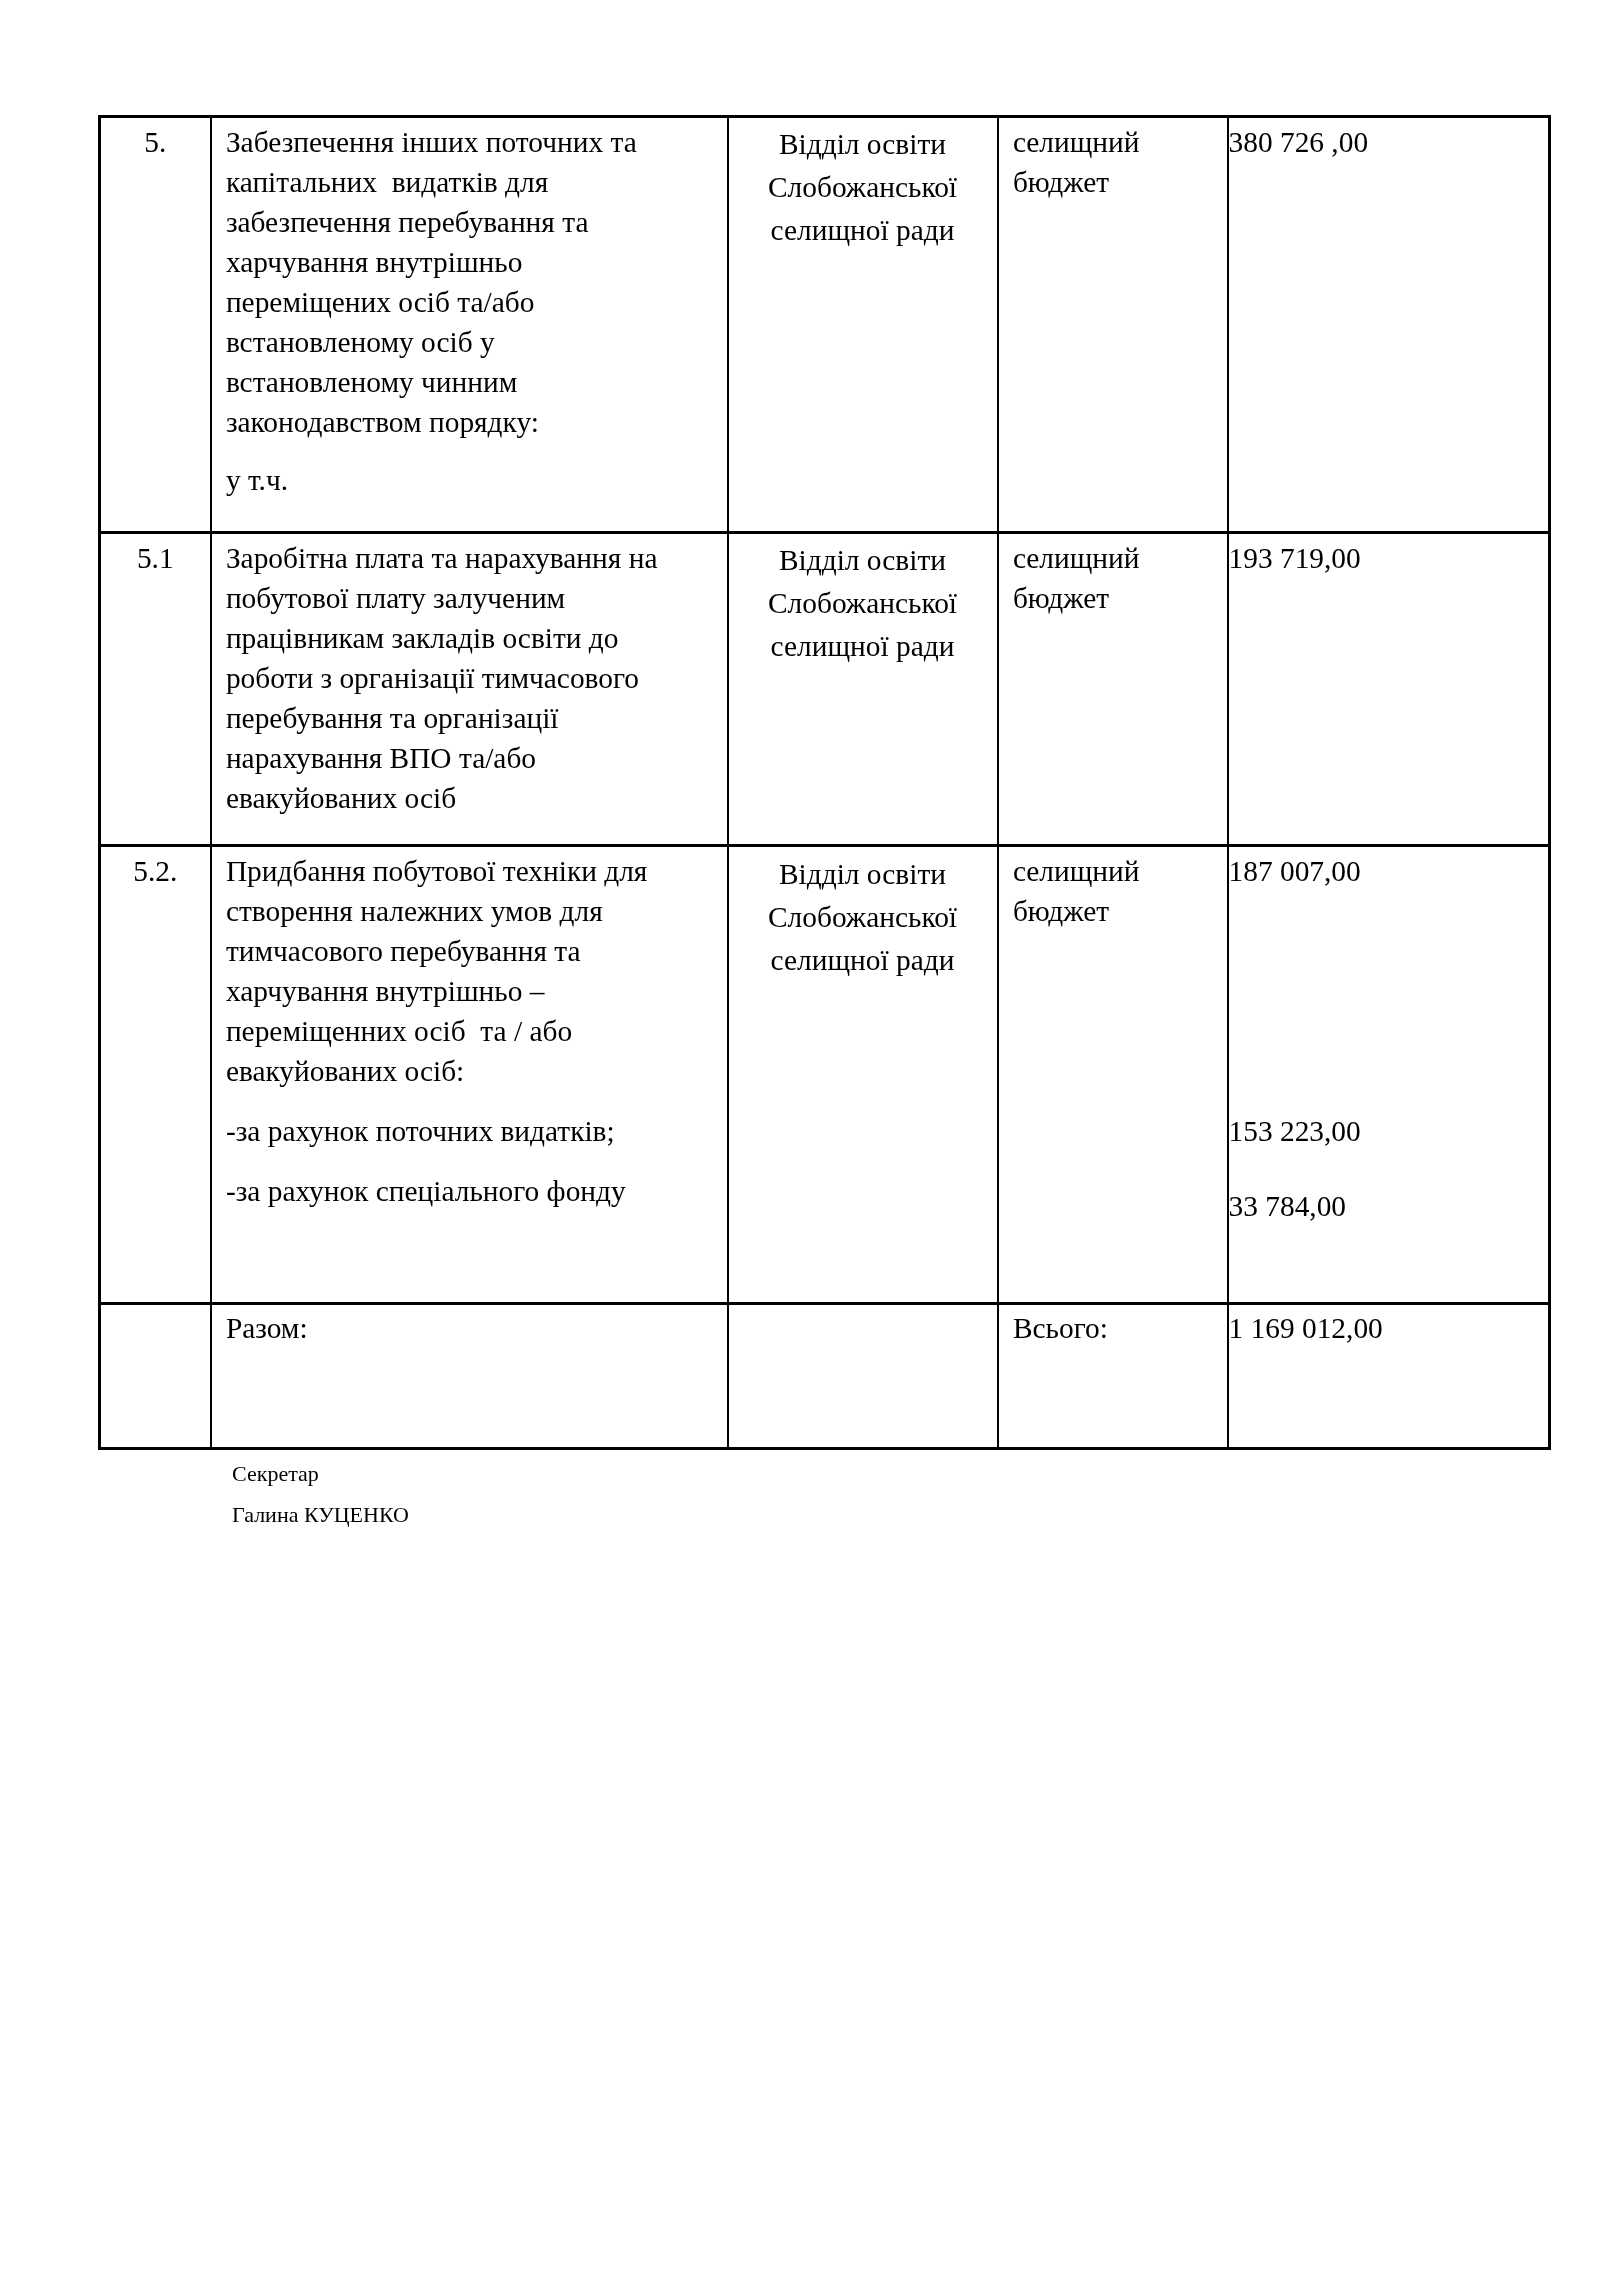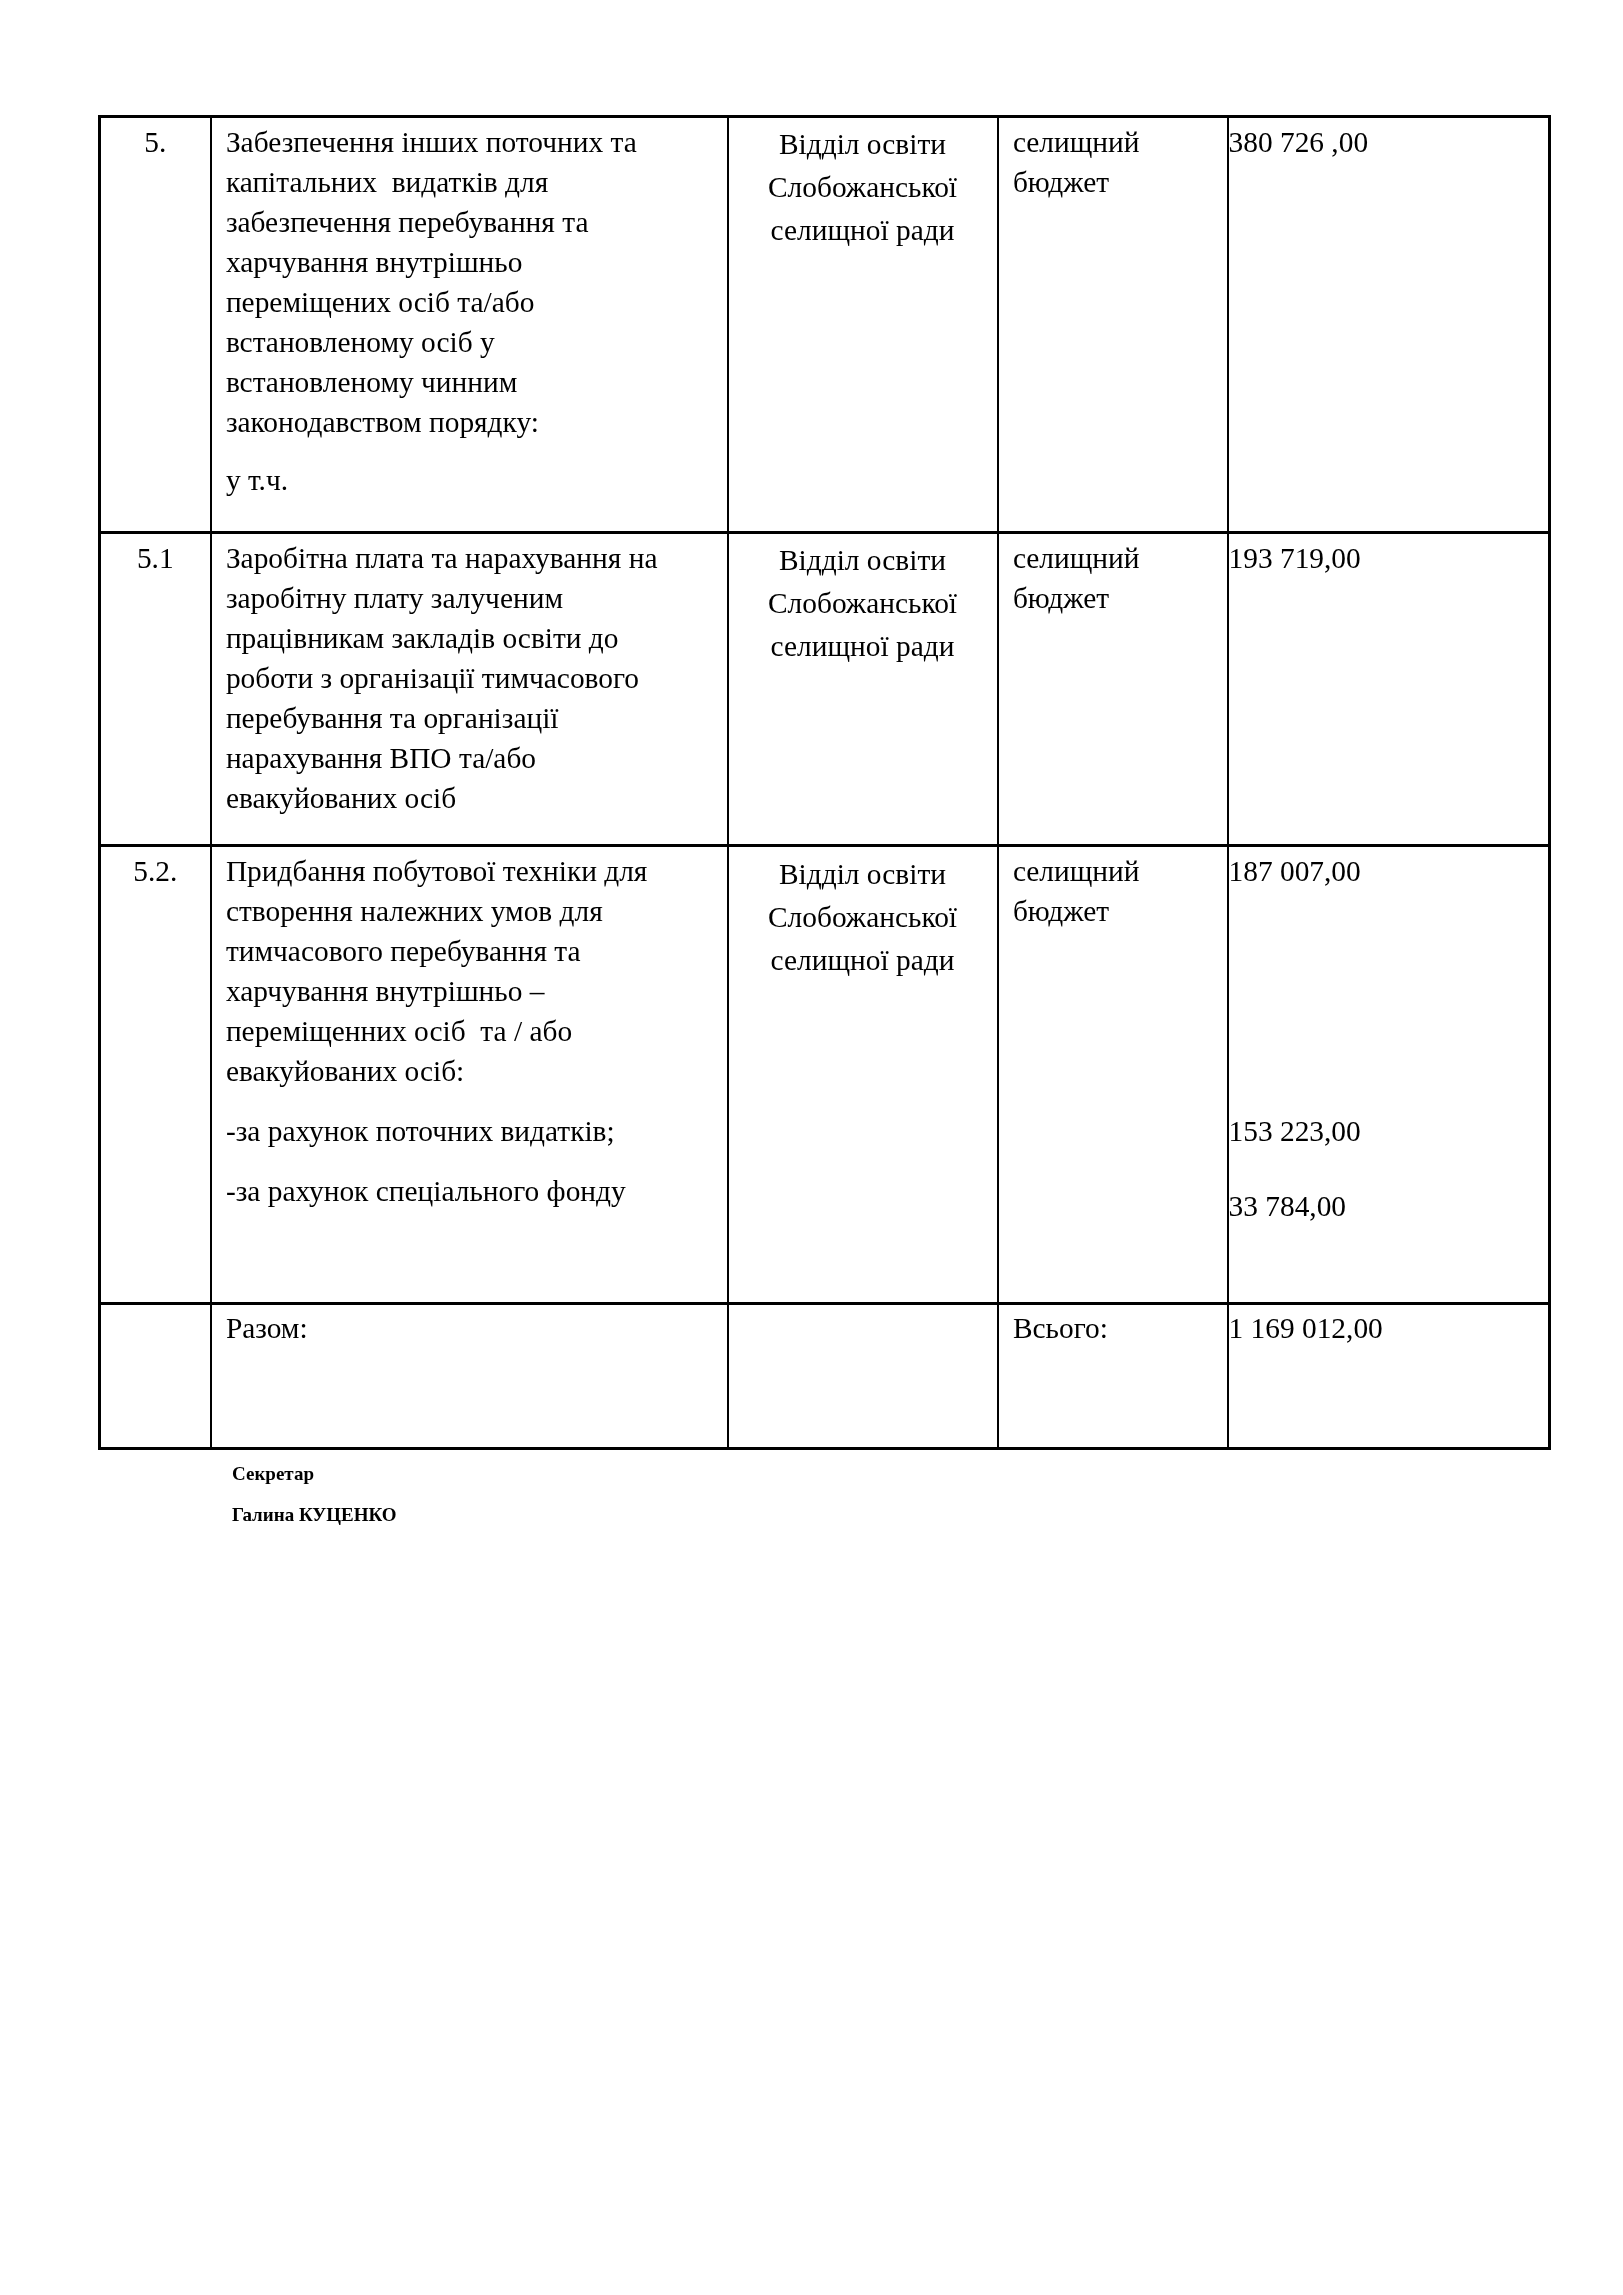--- a/index.html
+++ b/index.html
@@ -45,21 +45,21 @@
   .amt-sub1 { display: block; margin-top: 220px; }
   .amt-sub2 { display: block; margin-top: 35px; }
 
   tr.r5 > td { height: 408px; }
   tr.r51 > td { height: 305px; }
   tr.r52 > td { height: 449px; }
   tr.rtotal > td { height: 137px; }
 
   .sig {
     position: absolute; left: 232px; top: 1453px; width: 1243px;
-    font-size: 19px; line-height: 41px; font-weight: bold;
+    font-size: 22px; line-height: 41px;
   }
   .sig-title { display: block; }
   .sig-row { display: flex; justify-content: space-between; }
 </style>
 </head>
 <body>
 
 <div class="page">
   <table class="budget">
     <colgroup>
@@ -95,21 +95,21 @@
         </td>
         <td class="cell-amt">
           <span class="amt-main">380 726 ,00</span>
         </td>
       </tr>
 
       <tr class="r51 row-sep">
         <td class="cell-num">5.1</td>
         <td class="cell-desc">
           <span class="line">Заробітна плата та нарахування на</span>
-          <span class="line">заробітну плату залученим</span>
+          <span class="line">побутової плату залученим</span>
           <span class="line">працівникам закладів освіти до</span>
           <span class="line">роботи з організації тимчасового</span>
           <span class="line">перебування та організації</span>
           <span class="line">нарахування ВПО та/або</span>
           <span class="line">евакуйованих осіб</span>
         </td>
         <td class="cell-exec">
           <span class="line">Відділ освіти</span>
           <span class="line">Слобожанської</span>
           <span class="line">селищної ради</span>

